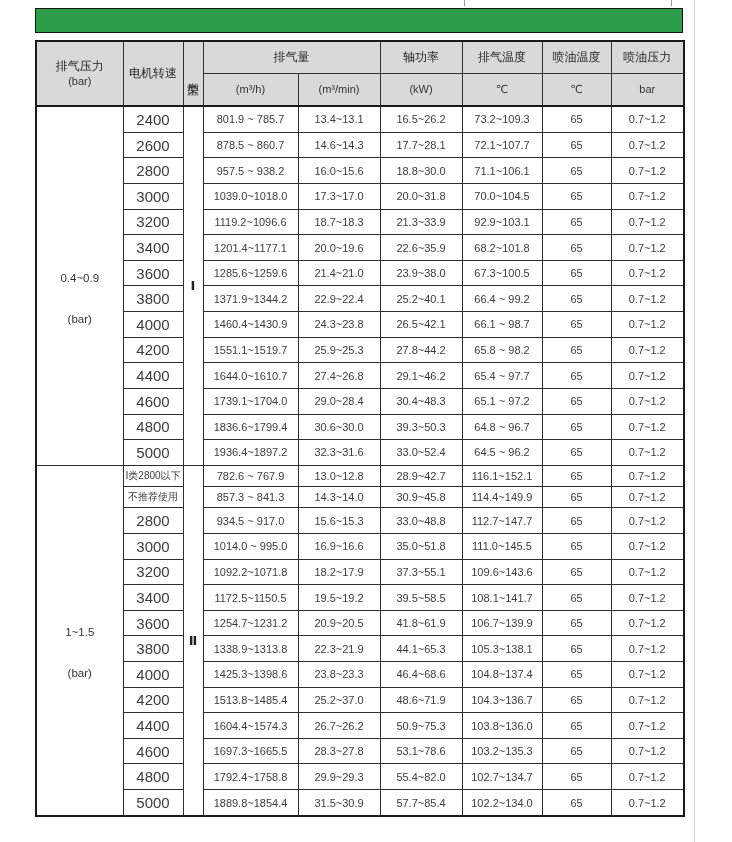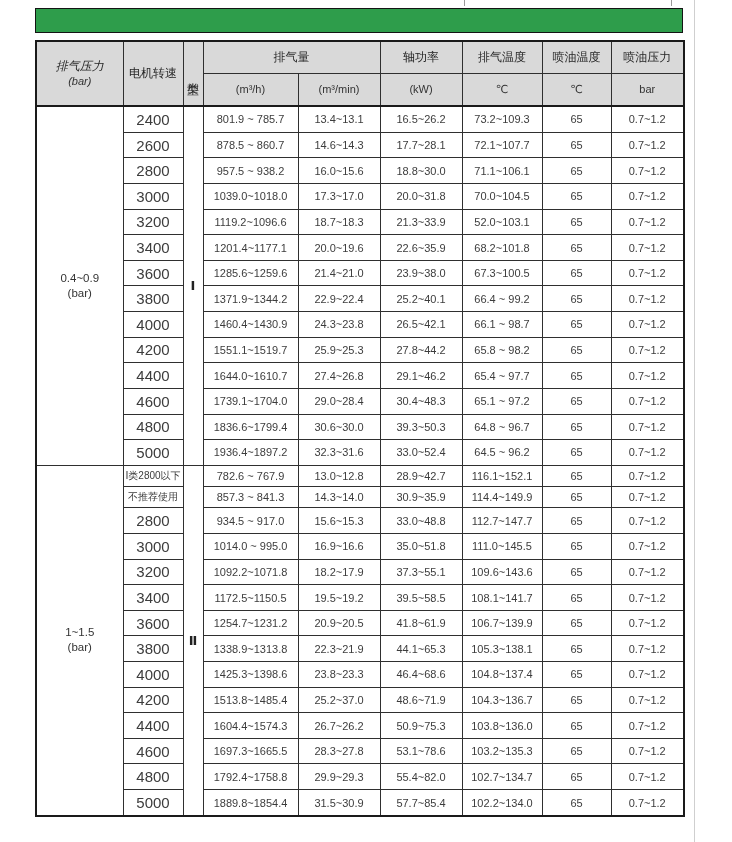--- a/index.html
+++ b/index.html
@@ -39,29 +39,29 @@
     border:1px solid #2f2f2f;text-align:center;vertical-align:middle;
     padding:0;box-sizing:border-box;overflow:hidden;white-space:nowrap;
   }
   .spec thead th{
     background:#d9d9d9;color:#262626;font-weight:normal;font-size:12px;
   }
   .spec thead{border-bottom:2px solid #1a1a1a;}
   .spec tr.h1{height:32px}
   .spec tr.h2{height:33px}
   .spec thead .unit{font-size:11px;color:#333;}
-  .spec thead .two-line div{line-height:15px;font-style:italic;}
+  .spec thead .two-line div{line-height:15px;}
   .vertwrap{display:flex;align-items:center;justify-content:center;}
   .vertwrap div{
     writing-mode:vertical-rl;text-orientation:upright;
     font-size:12px;line-height:14px;letter-spacing:1px;margin:0 auto;
   }
   .spec tbody td{font-size:11px;color:#3c3c3c;}
   .spec td.pressure{font-size:11.5px;color:#333;background:#fff;}
-  .spec td.pressure div{line-height:15px;}
+  .spec td.pressure div{line-height:15px;margin-top:26px;}
   .spec td.type{font-weight:bold;font-size:13px;color:#222;}
   .spec td.speed{font-size:15px;}
   .spec td.speed.small{font-size:10px;letter-spacing:0;}
   
   .page-edge{position:absolute;left:694px;top:0;width:1px;height:842px;background:#cfcfcf;}
   .tick{position:absolute;top:0;width:1px;height:6px;background:#9a9a9a;}
   .tick.t1{left:464px}
   .tick.t2{left:671px}
 </style>
 </head>
@@ -157,21 +157,21 @@
         <td class="val">20.0~31.8</td>
         <td class="val">70.0~104.5</td>
         <td class="val">65</td>
         <td class="val">0.7~1.2</td>
       </tr>
       <tr>
         <td class="speed">3200</td>
         <td class="val">1119.2~1096.6</td>
         <td class="val">18.7~18.3</td>
         <td class="val">21.3~33.9</td>
-        <td class="val">52.0~103.1</td>
+        <td class="val">92.9~103.1</td>
         <td class="val">65</td>
         <td class="val">0.7~1.2</td>
       </tr>
       <tr>
         <td class="speed">3400</td>
         <td class="val">1201.4~1177.1</td>
         <td class="val">20.0~19.6</td>
         <td class="val">22.6~35.9</td>
         <td class="val">68.2~101.8</td>
         <td class="val">65</td>
@@ -260,21 +260,21 @@
         <td class="val">13.0~12.8</td>
         <td class="val">28.9~42.7</td>
         <td class="val">116.1~152.1</td>
         <td class="val">65</td>
         <td class="val">0.7~1.2</td>
       </tr>
       <tr>
         <td class="speed small">不推荐使用</td>
         <td class="val">857.3 ~ 841.3</td>
         <td class="val">14.3~14.0</td>
-        <td class="val">30.9~35.9</td>
+        <td class="val">30.9~45.8</td>
         <td class="val">114.4~149.9</td>
         <td class="val">65</td>
         <td class="val">0.7~1.2</td>
       </tr>
       <tr>
         <td class="speed">2800</td>
         <td class="val">934.5 ~ 917.0</td>
         <td class="val">15.6~15.3</td>
         <td class="val">33.0~48.8</td>
         <td class="val">112.7~147.7</td>

